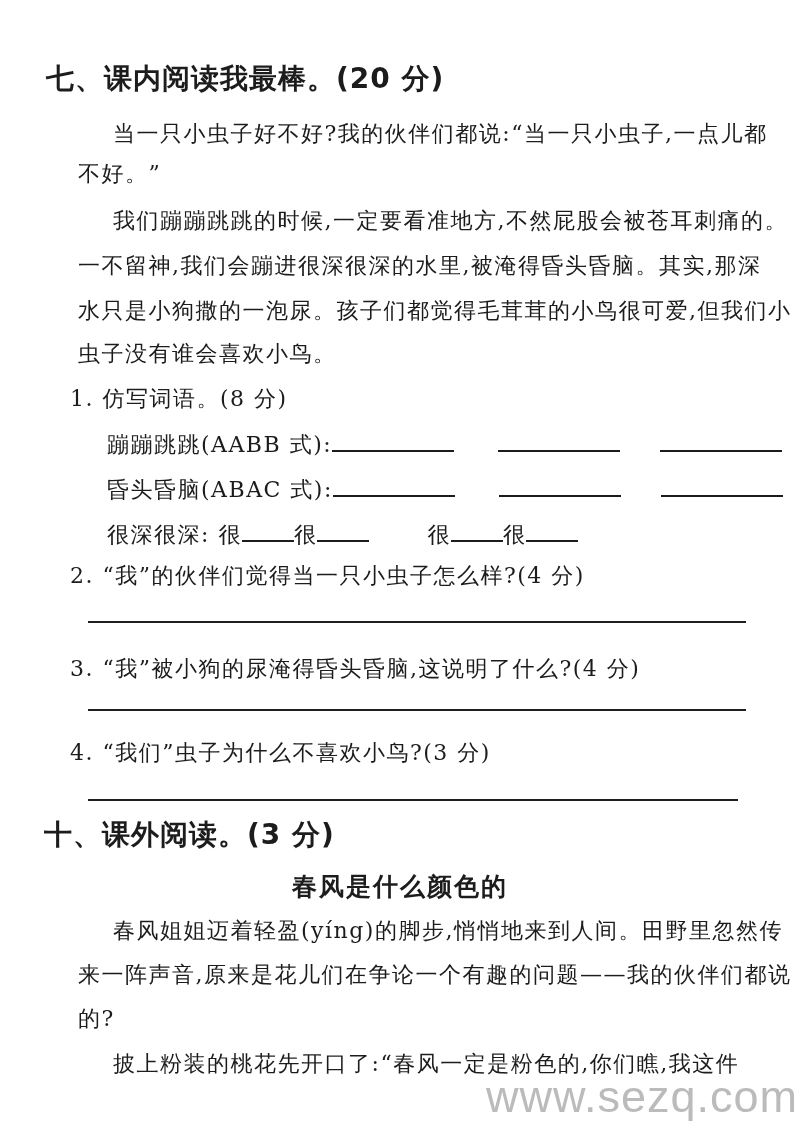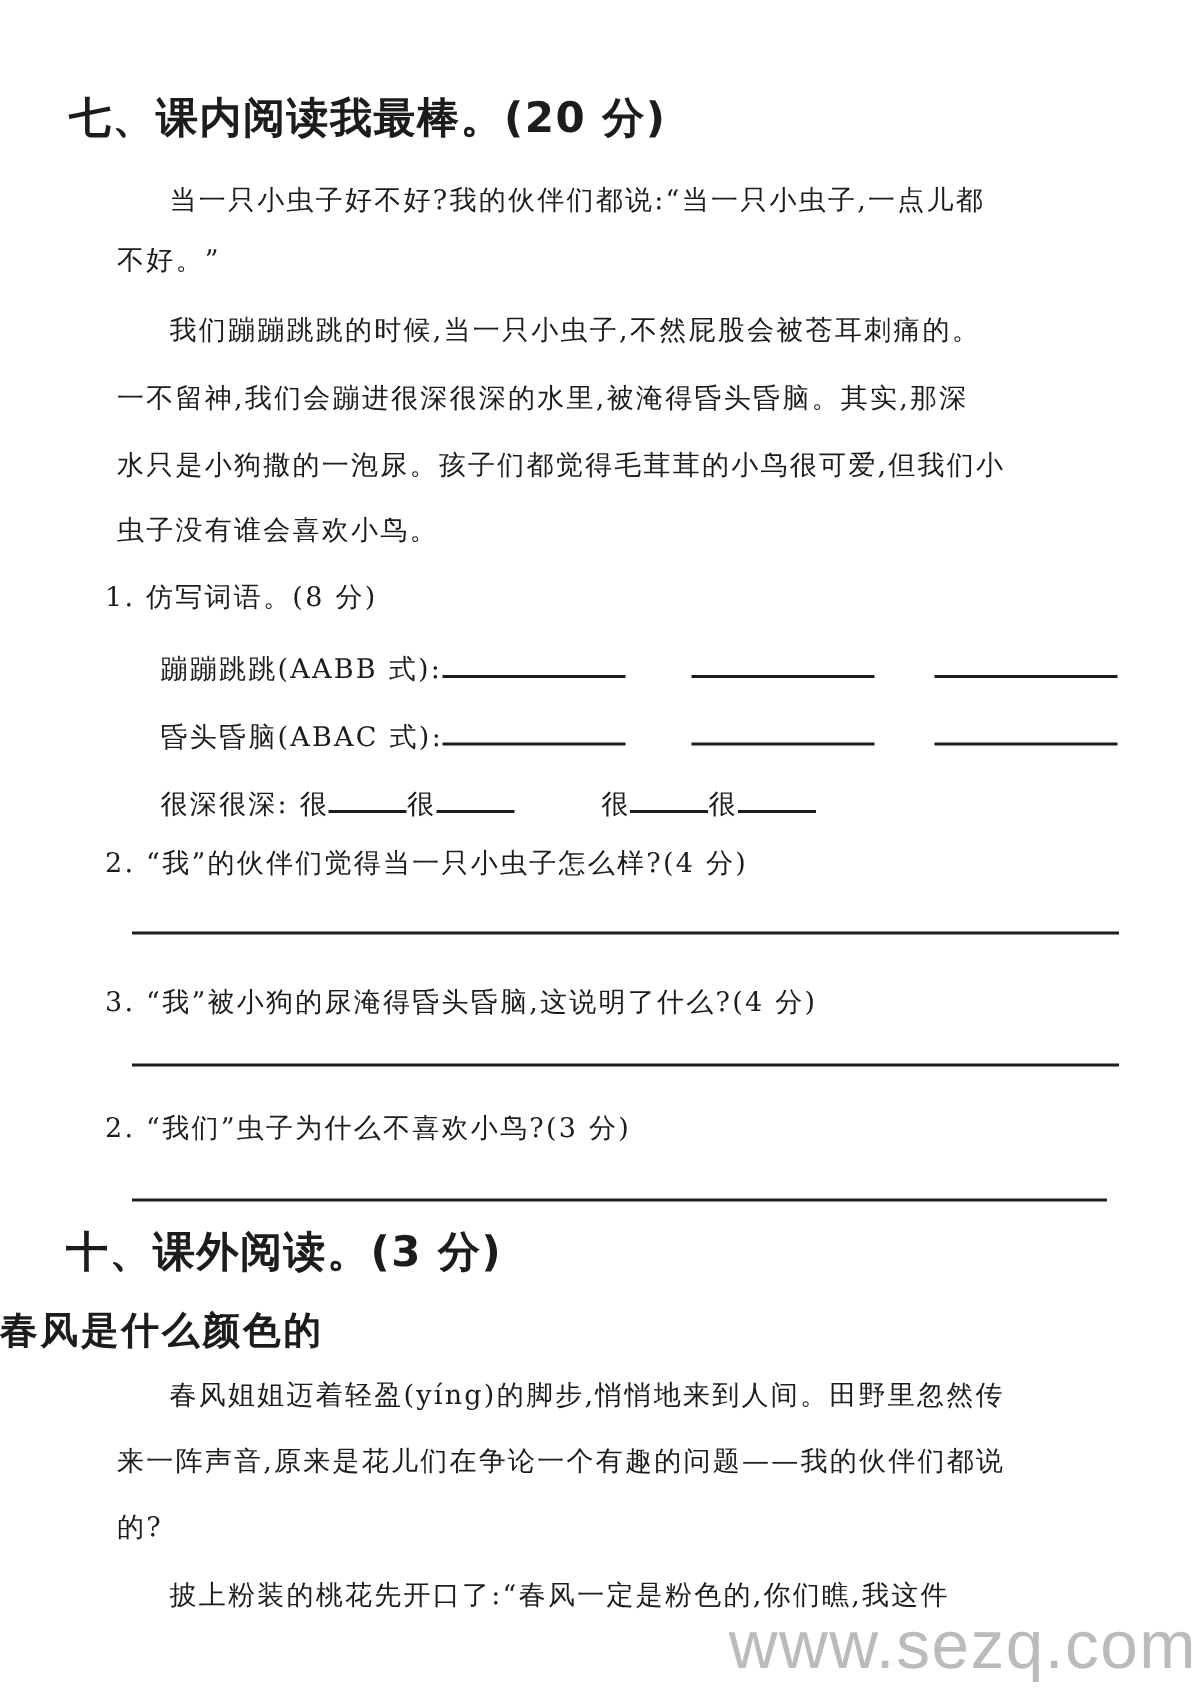--- a/index.html
+++ b/index.html
@@ -15,21 +15,21 @@
   .abs{position:absolute;white-space:nowrap;}
   .heading{
     left:46px;
     font-family:"DejaVu Sans","Liberation Sans",sans-serif;
     font-weight:bold;
     font-size:28px;
     line-height:34px;
     letter-spacing:1px;
   }
   .line{
-    font-size:18px;
+    font-size:22px;
     line-height:32px;
     letter-spacing:1.5px;
   }
   .l-body{left:78px;}
   .l-indent{left:113px;}
   .l-q{left:70px;}
   .l-blank{left:95px;margin-left:12px;}
   .rule{
     position:absolute;
     left:88px;width:658px;height:0;
@@ -42,20 +42,21 @@
     vertical-align:baseline;
   }
   .blank-wide{width:122px;}
   .blank-small{width:52px;}
   .gap1{display:inline-block;width:44px;}
   .gap2{display:inline-block;width:40px;}
   .gap3{display:inline-block;width:58px;}
   .passage-title{
     position:absolute;
     left:0;width:800px;
+    text-align:center;
     font-weight:bold;
     font-size:25px;
     letter-spacing:2px;
   }
   .watermark{
     position:absolute;
     top:1060px;right:2px;
     font-family:"Liberation Sans","DejaVu Sans",sans-serif;
     font-size:45px;
     color:#b4b4b4;
@@ -66,21 +67,21 @@
 </style>
 </head>
 <body>
 
 <div class="page">
 
   <div class="abs heading" style="top:62px">七、课内阅读我最棒。(20 分)</div>
 
   <div class="abs line l-indent" style="top:118px">当一只小虫子好不好?我的伙伴们都说:“当一只小虫子,一点儿都</div>
   <div class="abs line l-body" style="top:158px">不好。”</div>
-  <div class="abs line l-indent" style="top:205px">我们蹦蹦跳跳的时候,当一只小虫子,不然屁股会被苍耳刺痛的。</div>
+  <div class="abs line l-indent" style="top:205px">我们蹦蹦跳跳的时候,一定要看准地方,不然屁股会被苍耳刺痛的。</div>
   <div class="abs line l-body" style="top:250px">一不留神,我们会蹦进很深很深的水里,被淹得昏头昏脑。其实,那深</div>
   <div class="abs line l-body" style="top:295px">水只是小狗撒的一泡尿。孩子们都觉得毛茸茸的小鸟很可爱,但我们小</div>
   <div class="abs line l-body" style="top:338px">虫子没有谁会喜欢小鸟。</div>
 
   <div class="abs line l-q" style="top:383px">1. 仿写词语。(8 分)</div>
 
   <div class="abs line l-blank" style="top:426px">
     <span>蹦蹦跳跳(AABB 式):</span><span class="blank blank-wide"></span><span class="gap1"></span><span class="blank blank-wide"></span><span class="gap2"></span><span class="blank blank-wide"></span>
   </div>
 
@@ -91,21 +92,21 @@
   <div class="abs line l-blank" style="top:516px">
     <span>很深很深: </span><span>很</span><span class="blank blank-small"></span><span>很</span><span class="blank blank-small"></span><span class="gap3"></span><span>很</span><span class="blank blank-small"></span><span>很</span><span class="blank blank-small"></span>
   </div>
 
   <div class="abs line l-q" style="top:560px">2. “我”的伙伴们觉得当一只小虫子怎么样?(4 分)</div>
   <div class="rule" style="top:621px"></div>
 
   <div class="abs line l-q" style="top:653px">3. “我”被小狗的尿淹得昏头昏脑,这说明了什么?(4 分)</div>
   <div class="rule" style="top:709px"></div>
 
-  <div class="abs line l-q" style="top:737px">2. “我们”虫子为什么不喜欢小鸟?(3 分)</div>
+  <div class="abs line l-q" style="top:737px">4. “我们”虫子为什么不喜欢小鸟?(3 分)</div>
   <div class="rule" style="top:799px;width:650px"></div>
 
   <div class="abs heading" style="top:818px;left:44px">十、课外阅读。(3 分)</div>
 
   <div class="passage-title" style="top:870px">春风是什么颜色的</div>
 
   <div class="abs line l-indent" style="top:915px">春风姐姐迈着轻盈(yíng)的脚步,悄悄地来到人间。田野里忽然传</div>
   <div class="abs line l-body" style="top:959px">来一阵声音,原来是花儿们在争论一个有趣的问题——我的伙伴们都说</div>
   <div class="abs line l-body" style="top:1003px">的?</div>
   <div class="abs line l-indent" style="top:1048px">披上粉装的桃花先开口了:“春风一定是粉色的,你们瞧,我这件</div>

